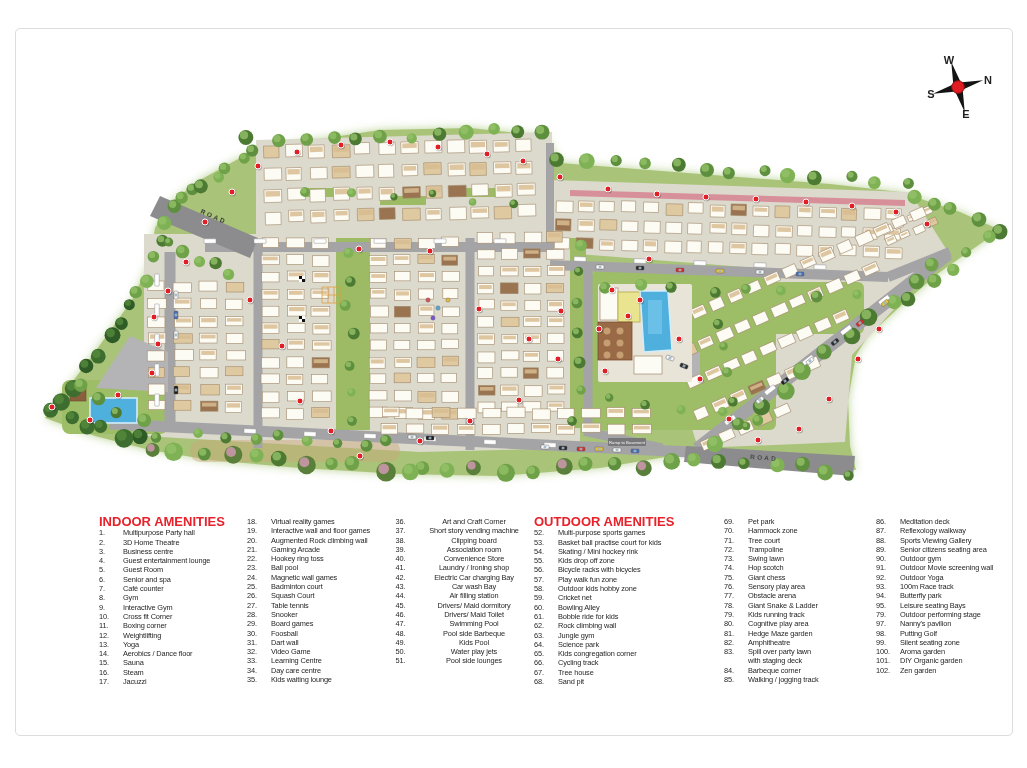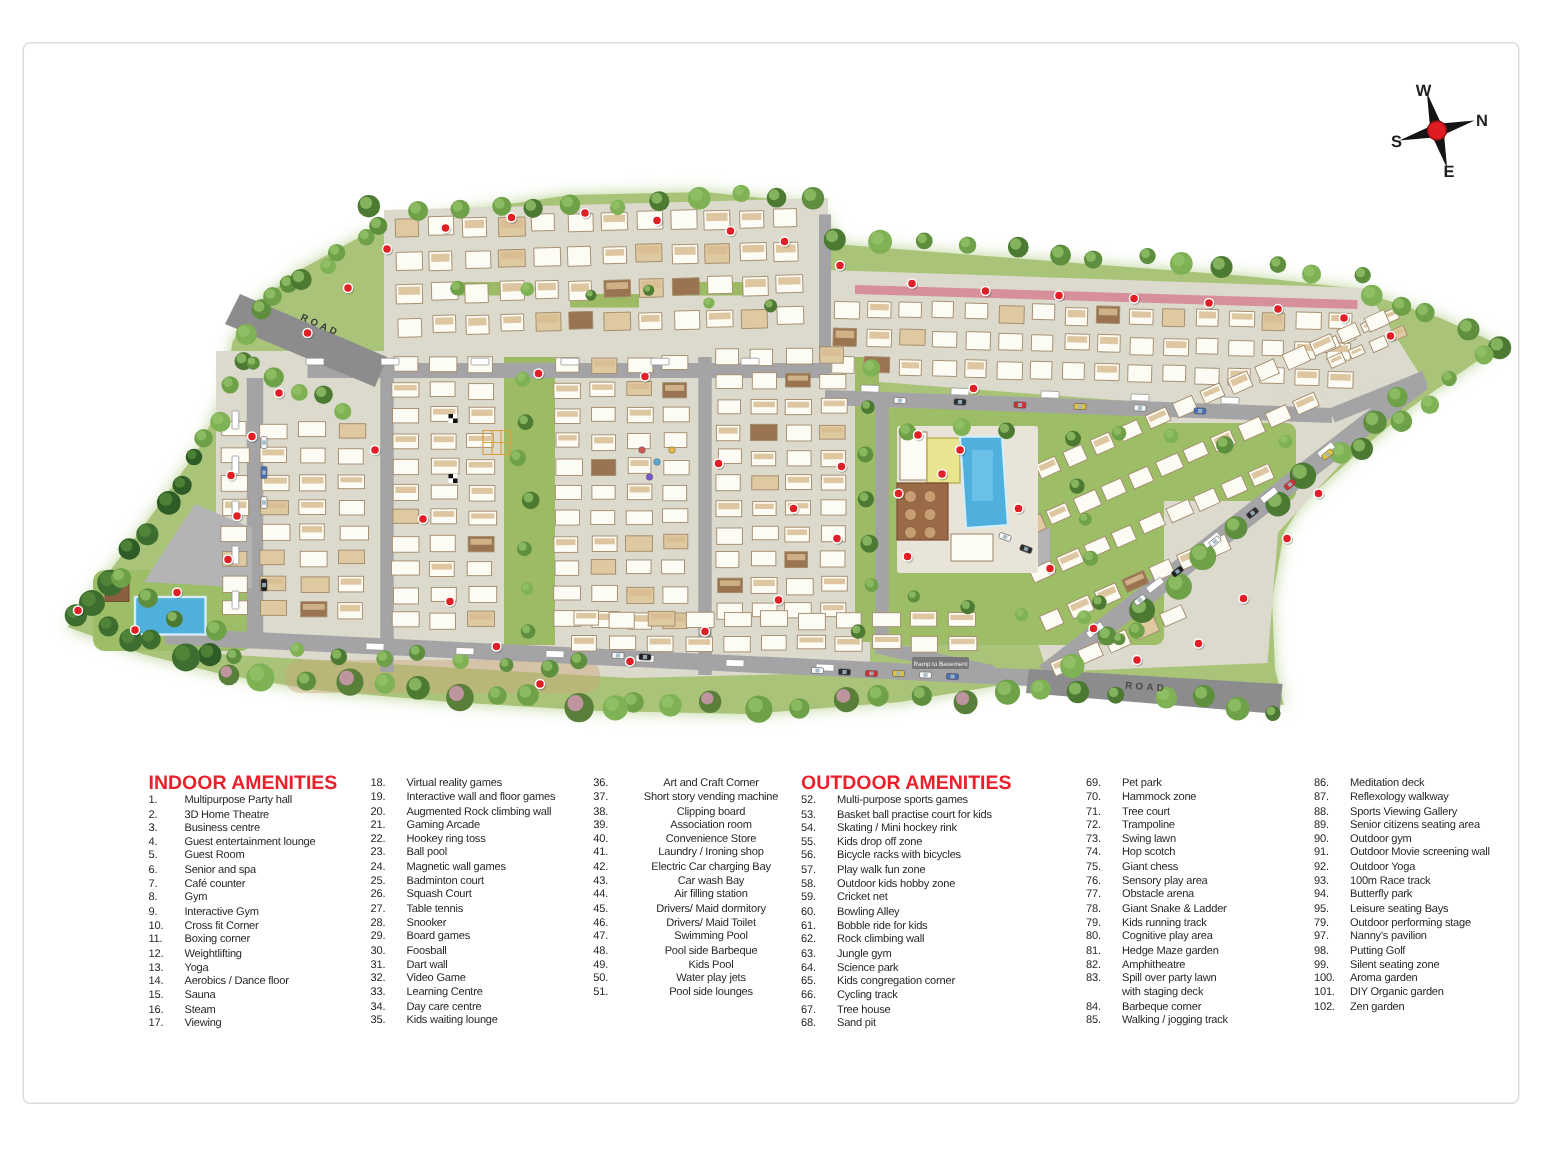--- a/index.html
+++ b/index.html
@@ -1260,21 +1260,21 @@
         <div class="legend-row">
           <span>15.</span>
           <span class="legend-label">Sauna</span>
         </div>
         <div class="legend-row">
           <span>16.</span>
           <span class="legend-label">Steam</span>
         </div>
         <div class="legend-row">
           <span>17.</span>
-          <span class="legend-label">Viewing</span>
+          <span class="legend-label">Jacuzzi</span>
         </div>
       </div>
       <div class="legend-col">
         <div class="legend-row">
           <span>18.</span>
           <span class="legend-label">Virtual reality games</span>
         </div>
         <div class="legend-row">
           <span>19.</span>
           <span class="legend-label">Interactive wall and floor games</span>

